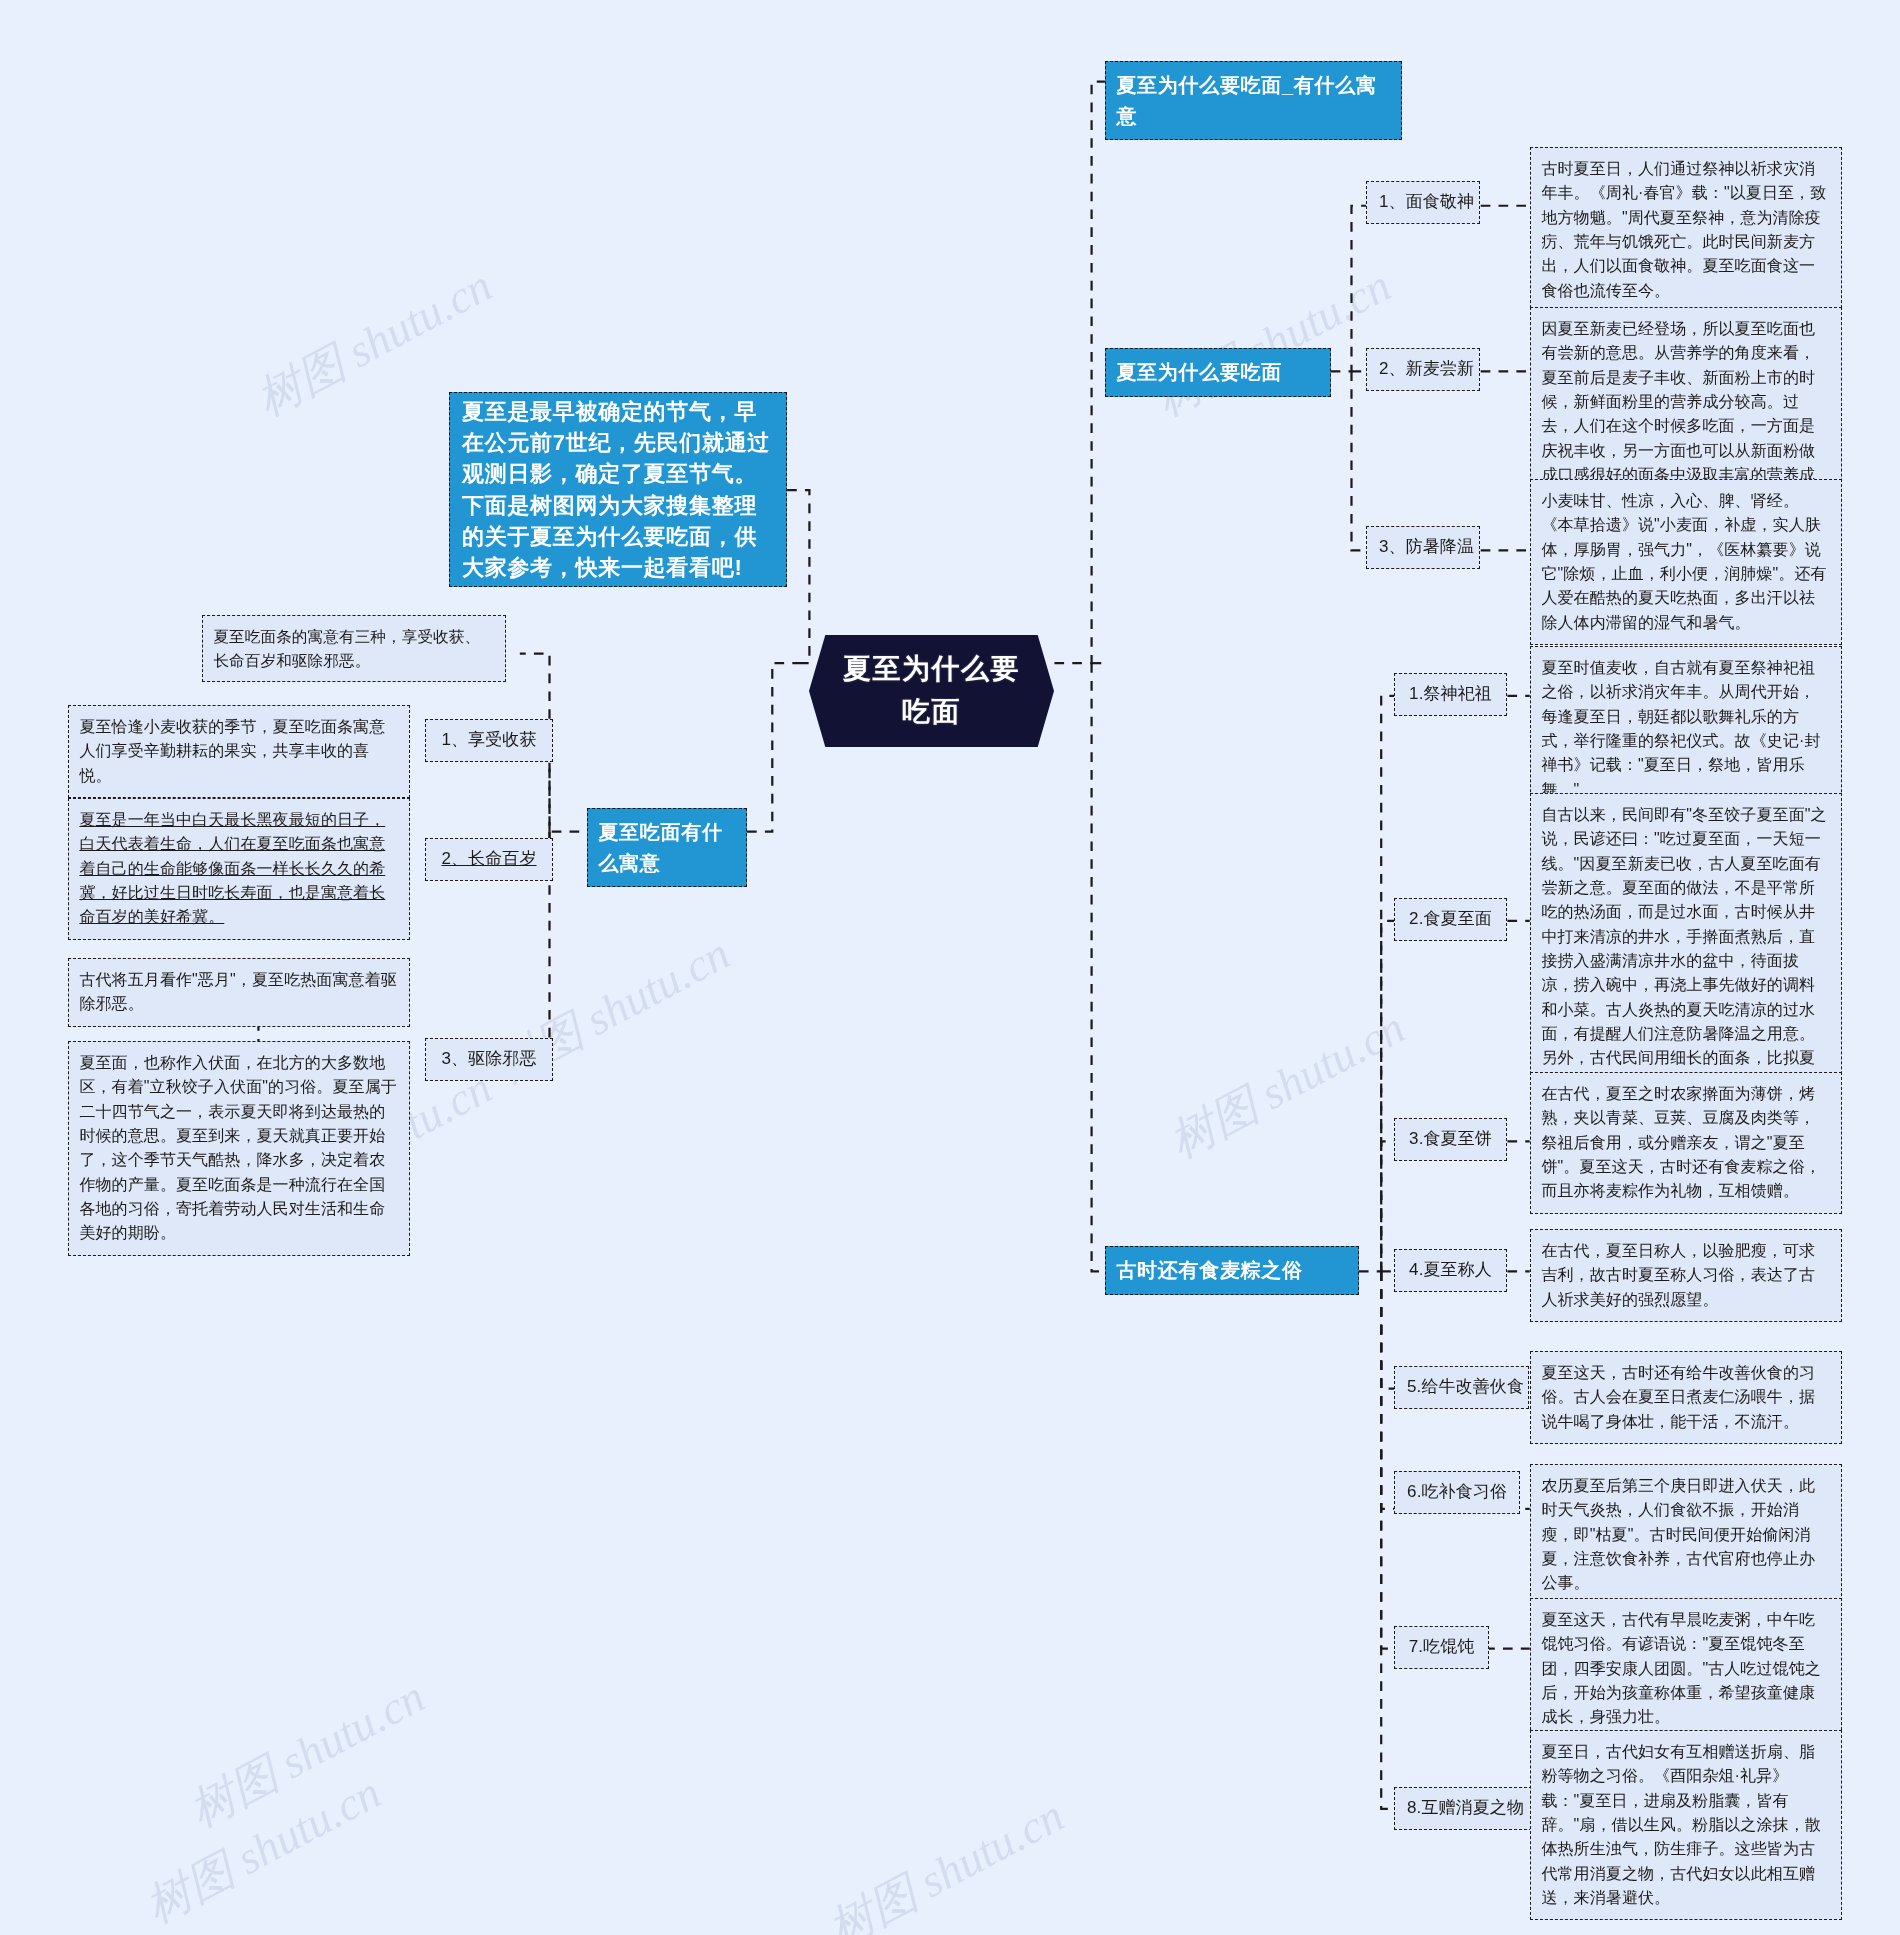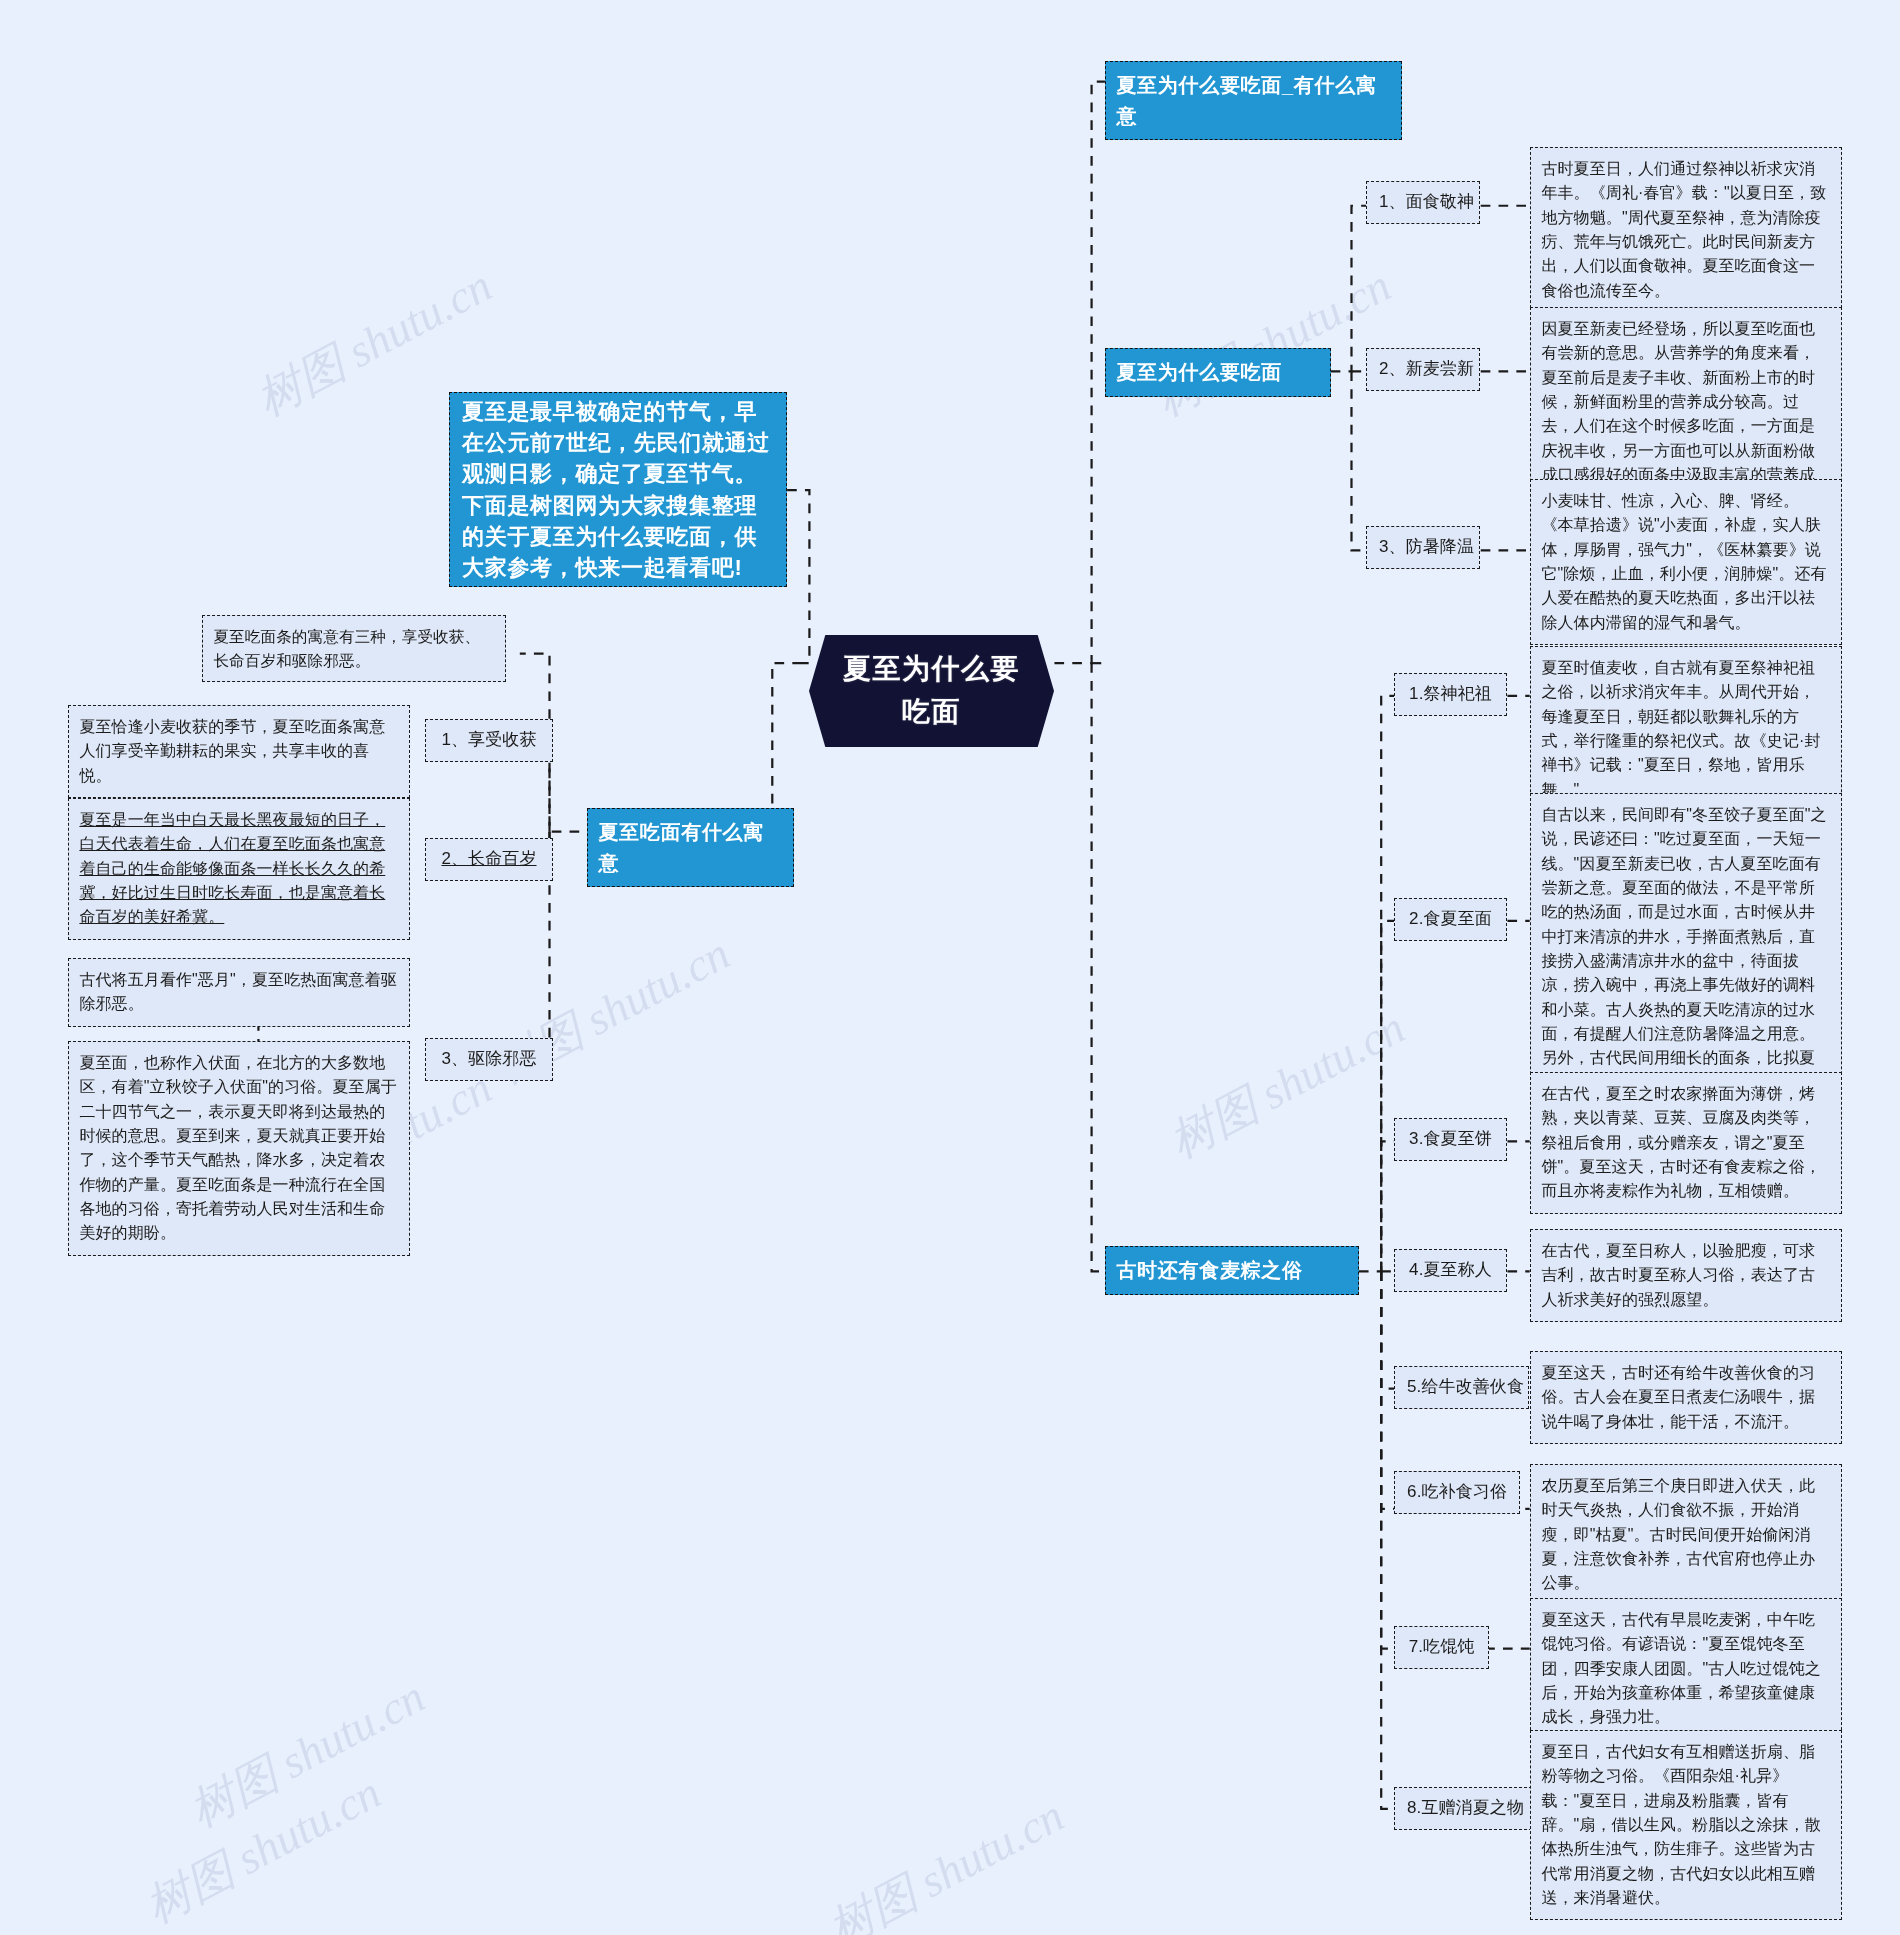--- a/index.html
+++ b/index.html
@@ -129,21 +129,21 @@
     <path d="M1060 660 H1090 V893 H1080"></path>
   </g>
 </svg>
 
 <div class="node blue lbl" style="left:1105px; top:61px; width:297px;">夏至为什么要吃面_有什么寓意</div>
 
 <div class="node blue big" style="left:449px; top:392px; width:338px;">夏至是最早被确定的节气，早在公元前7世纪，先民们就通过观测日影，确定了夏至节气。下面是树图网为大家搜集整理的关于夏至为什么要吃面，供大家参考，快来一起看看吧!</div>
 
 <div class="node center" style="left:809px; top:635px; width:245px; text-align:center;">夏至为什么要吃面</div>
 
-<div class="node blue lbl" style="left:587px; top:808px; width:207px;">夏至吃面有什么寓意</div>
+<div class="node blue lbl" style="left:587px; top:808px; width:160px;">夏至吃面有什么寓意</div>
 
 <div class="node plain" style="left:202px; top:615px; width:304px;">夏至吃面条的寓意有三种，享受收获、长命百岁和驱除邪恶。</div>
 
 <div class="node sub" style="left:425px; top:719px; width:128px;">1、享受收获</div>
 <div class="node detail" style="left:68px; top:705px; width:342px;">夏至恰逢小麦收获的季节，夏至吃面条寓意人们享受辛勤耕耘的果实，共享丰收的喜悦。</div>
 
 <div class="node sub" style="left:425px; top:838px; width:128px;text-decoration:underline;">2、长命百岁</div>
 <div class="node detail" style="left:68px; top:798px; width:342px;text-decoration:underline;">夏至是一年当中白天最长黑夜最短的日子，白天代表着生命，人们在夏至吃面条也寓意着自己的生命能够像面条一样长长久久的希冀，好比过生日时吃长寿面，也是寓意着长命百岁的美好希冀。</div>
 
 <div class="node sub" style="left:425px; top:1038px; width:128px;">3、驱除邪恶</div>

